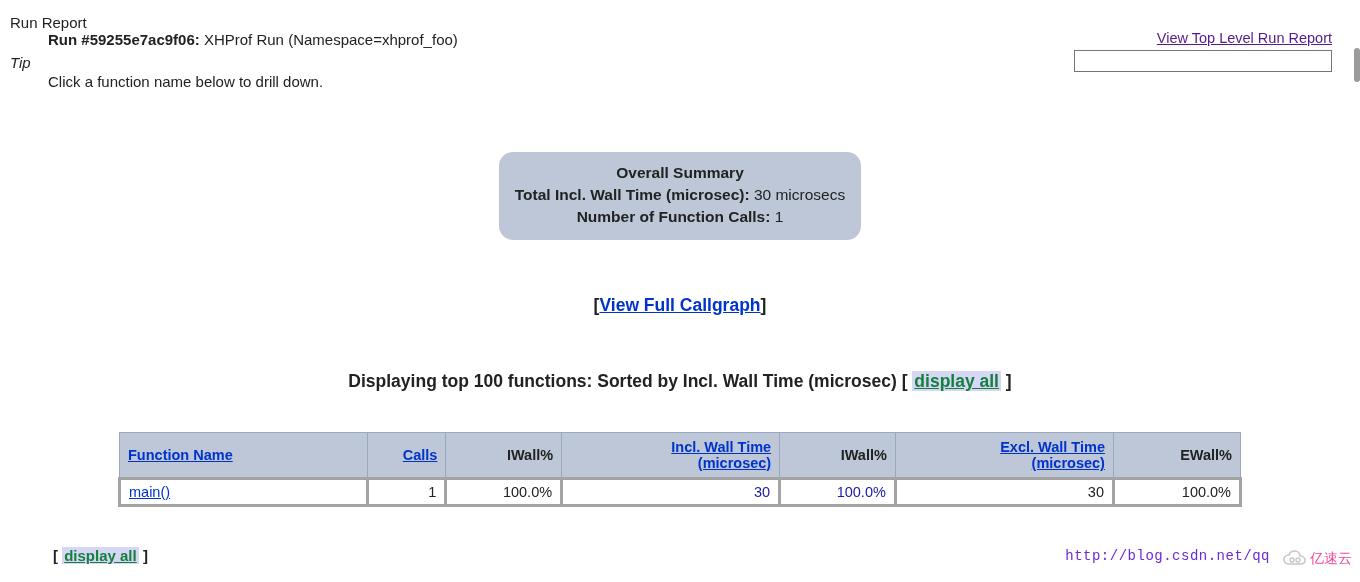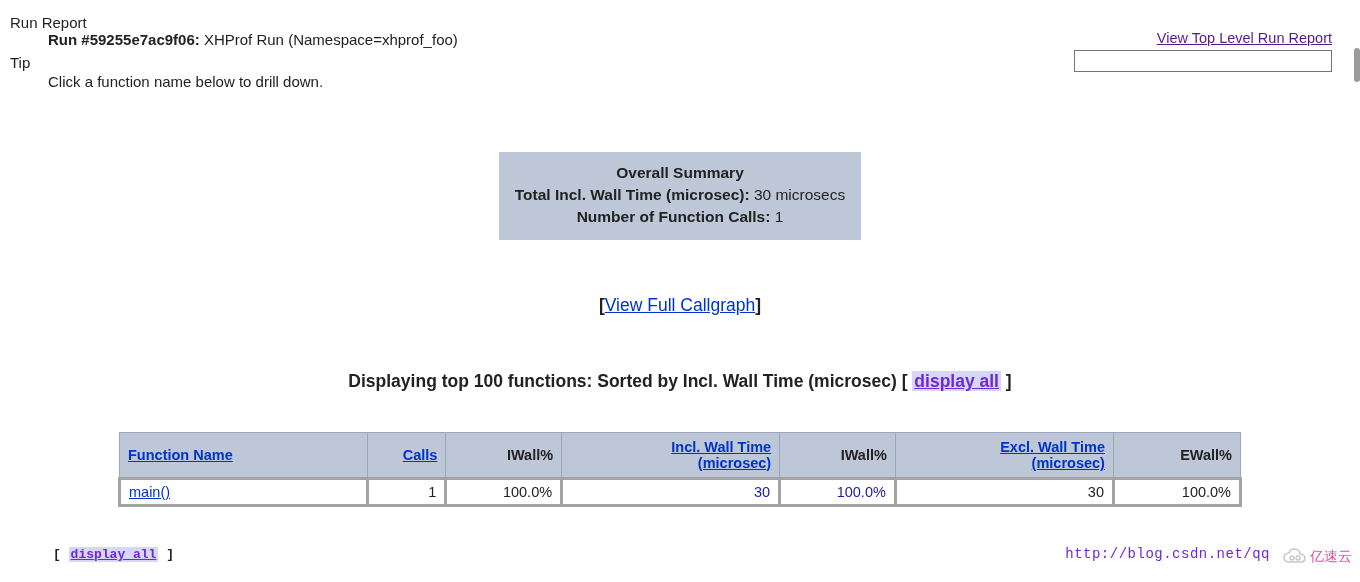--- a/index.html
+++ b/index.html
@@ -38,55 +38,57 @@
   .header-block .run-report {
     font-size: 15px;
   }
   .header-block .run-line {
     margin-left: 38px;
     font-size: 15px;
   }
   .header-block .tip {
     margin-top: 6px;
     font-size: 15px;
+    font-style: italic;
   }
   .header-block .tip-body {
     margin-left: 38px;
     margin-top: 2px;
     font-size: 15px;
   }
   .summary-wrap {
     text-align: center;
     margin-top: 62px;
   }
   .summary-table {
     display: inline-block;
     background: #bdc7d8;
     padding: 8px 16px 10px 16px;
     text-align: center;
     font-size: 15.5px;
+    border-radius: 14px;
   }
   .summary-table .row { margin: 4px 0; }
   .summary-table b { font-weight: 700; }
   .callgraph {
     text-align: center;
     margin-top: 55px;
     margin-bottom: 55px;
     font-size: 17.5px;
     font-weight: 700;
   }
-  .callgraph a { color: #0033cc; font-weight: 400; margin-top: 12px; }
+  .callgraph a { color: #0033cc; font-weight: 700; margin-top: 12px; }
   .display-head {
     text-align: center;
     font-size: 17.5px;
     font-weight: 700;
     margin-bottom: 40px;
   }
   .display-head a, .bottom-display a {
-    color: #6d28d9;
+    color: #15803d;
     background: #d6d6f5;
     text-decoration: underline;
     padding: 0 2px;
   }
   .table-wrap {
     margin: 0 auto;
     width: 1124px;
   }
   table.func {
     width: 100%;
@@ -107,23 +109,22 @@
   table.func td {
     border: 3px solid #a3a3a3;
     padding: 4px 8px;
   }
   table.func td.left { text-align: left; }
   table.func td.right { text-align: right; }
   table.func td a { color: #0033cc; }
   .bottom-display {
     margin-top: 40px;
     margin-left: 45px;
-    font-size: 13px;
-    font-weight: 700;
-    font-family: Liberation Mono, monospace;
+    font-size: 15px;
+    font-weight: 700;
   }
   .scroll-indicator {
     position: absolute;
     right: 0; top: 48px;
     width: 6px; height: 34px;
     background: #9b9b9b;
     border-radius: 3px;
   }
   .watermark {
     position: absolute;

